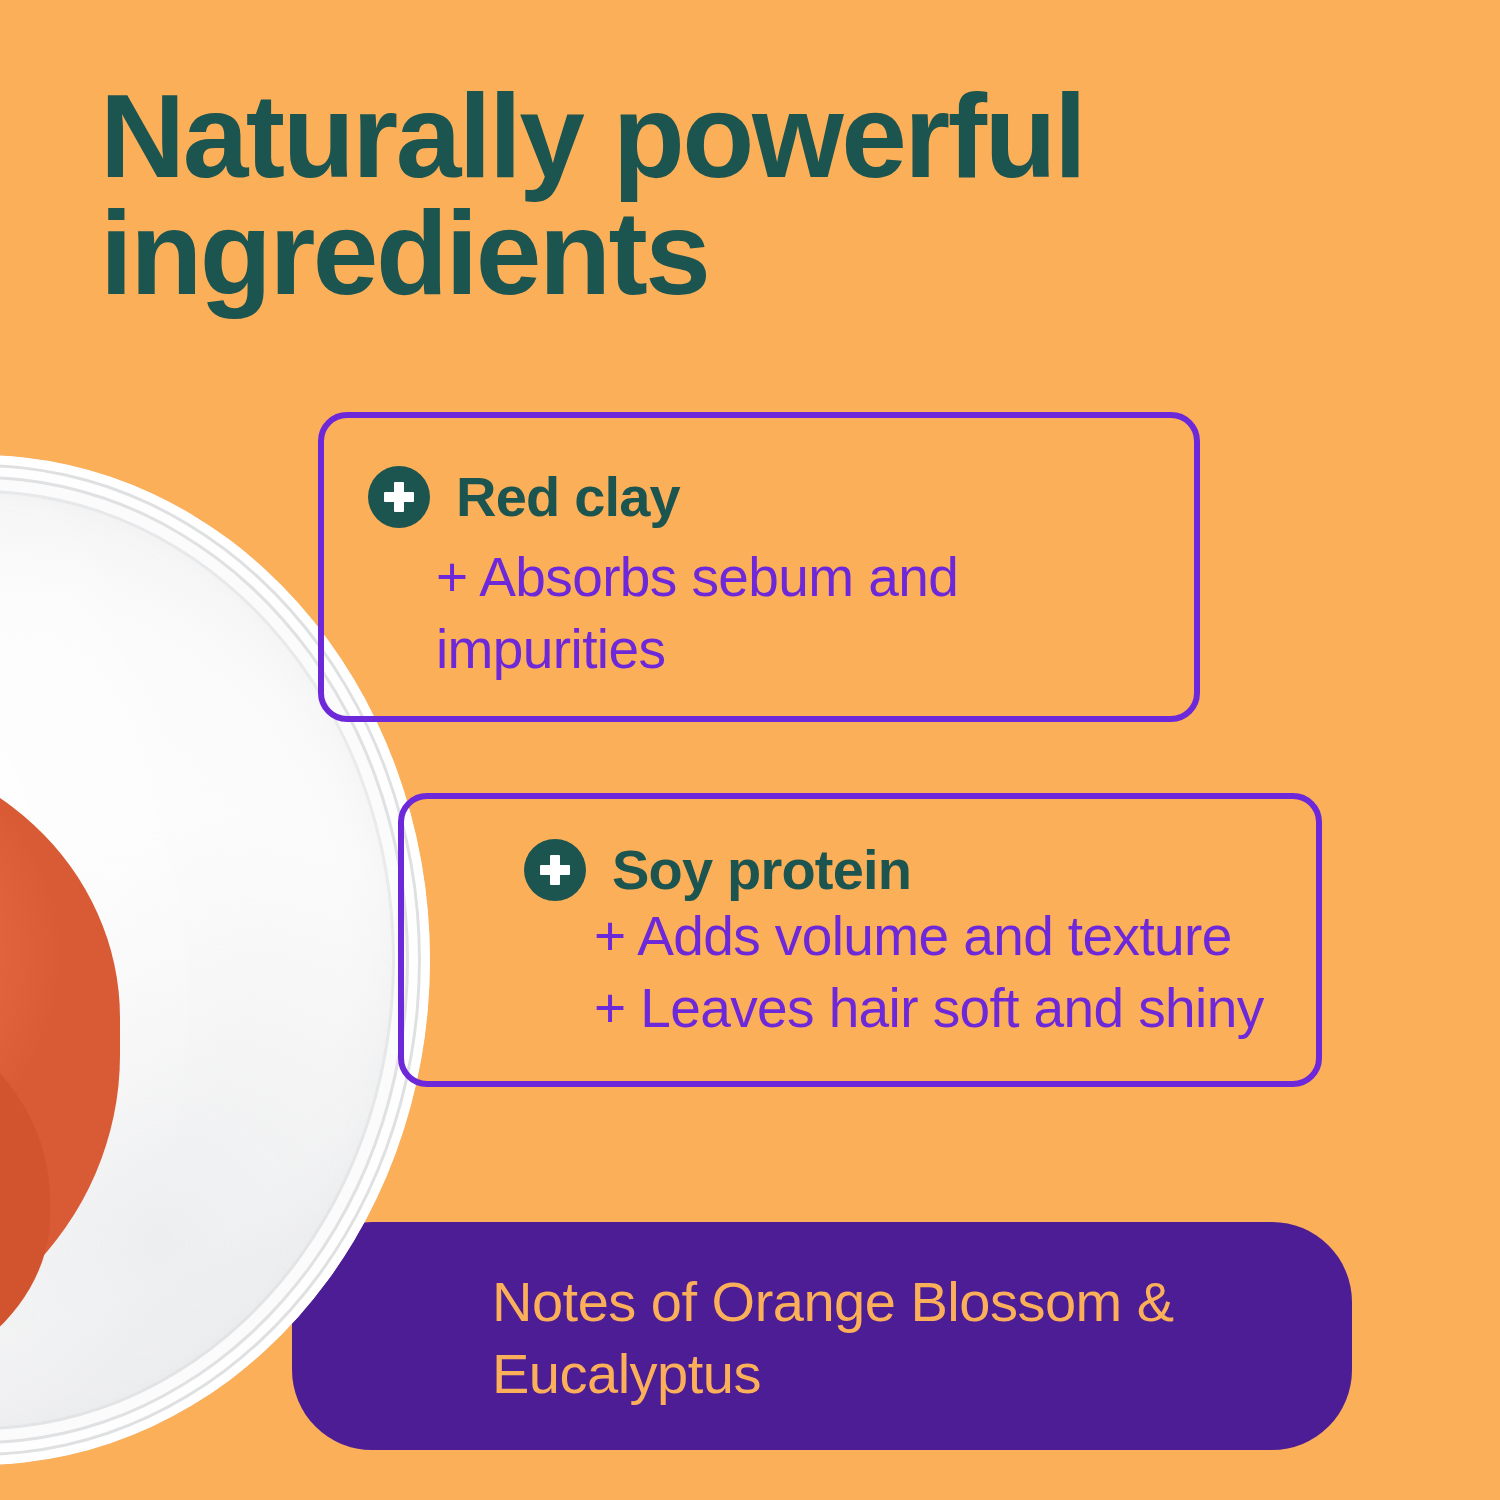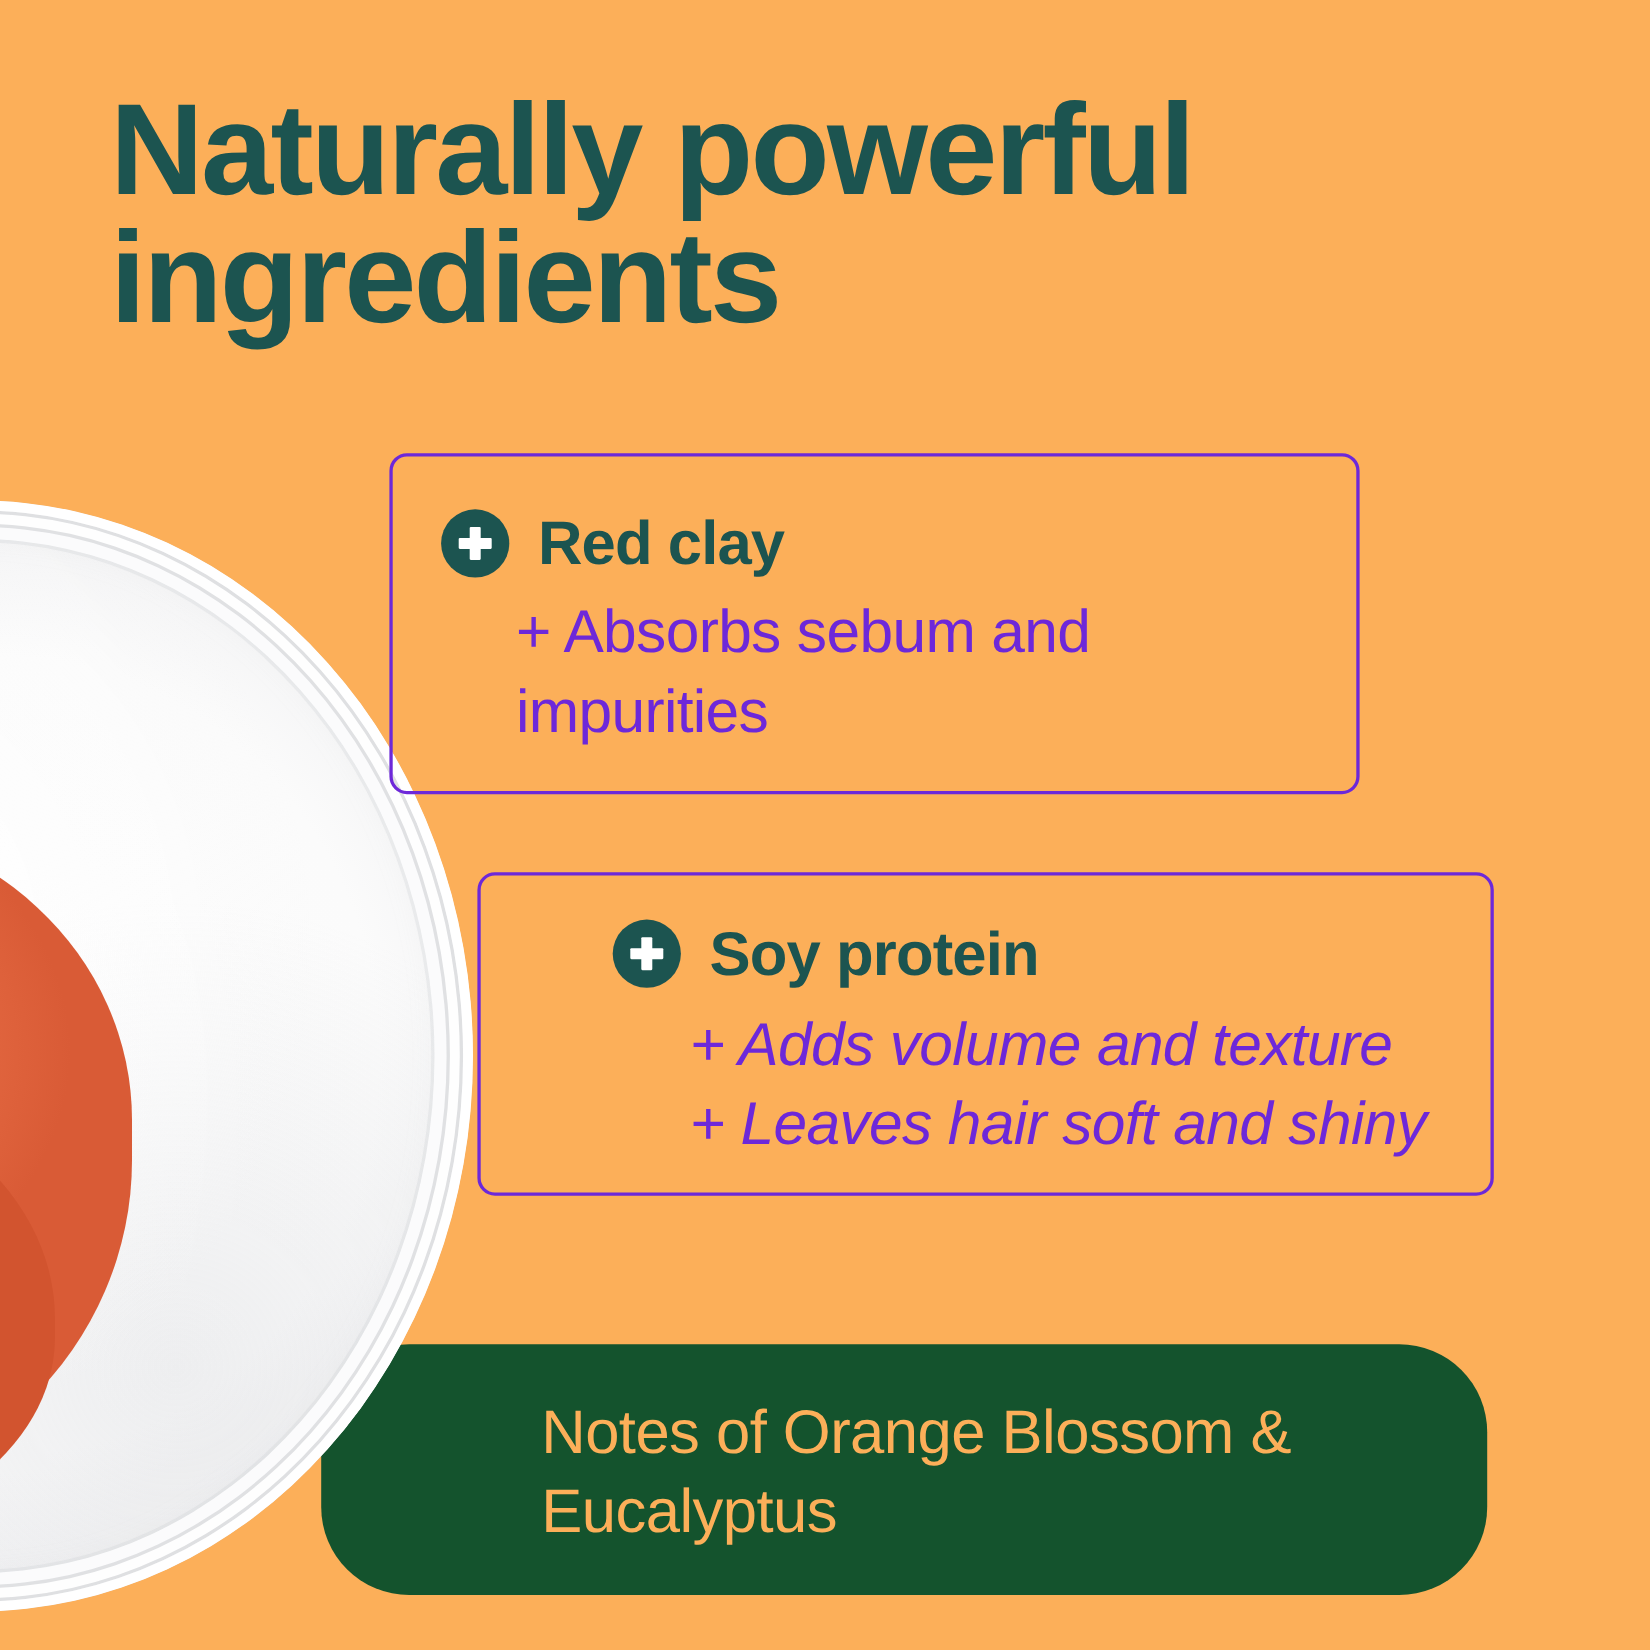--- a/index.html
+++ b/index.html
@@ -120,24 +120,23 @@
       radial-gradient(circle at 60% 24%, rgba(198,80,42,0.38) 0 3px, transparent 4px),
       radial-gradient(circle at 12% 58%, rgba(255,185,145,0.40) 0 4px, transparent 5px),
       radial-gradient(circle at 50% 86%, rgba(200,82,44,0.36) 0 5px, transparent 6px);
     mix-blend-mode:normal;
     border-radius:46%;
   }
 
   
   .card {
     position:absolute;
-    border:3px solid #6d28d9;
-    border-radius:16px;
+    border:6px solid #6d28d9;
+    border-radius:29px;
     z-index:5;
-    margin-left:36px;
   }
   #card-red  { left:318px;  top:412px; width:882px;  height:310px; }
   #card-soy  { left:398px;  top:793px; width:924px; height:294px; }
 
   .card-head {
     position:absolute;
     display:flex;
     align-items:center;
     gap:26px;
   }
@@ -173,28 +172,28 @@
     font-weight:normal;
     line-height:1.30;
     letter-spacing:-0.6px;
     white-space:pre-line;
   }
 
   #card-red .card-head  { left:44px;  top:48px; }
   #card-red .ing-lines  { left:112px; top:124px; width:740px; }
 
   #card-soy .card-head  { left:120px; top:40px; }
-  #card-soy .ing-lines  { left:190px; top:118px; width:830px;font-style:italic; }
+  #card-soy .ing-lines  { left:190px; top:102px; width:830px; }
 
   
   #scent-banner {
     position:absolute;
     left:292px; top:1222px;
     width:1060px; height:228px;
-    background:#14532d;
+    background:#4c1d95;
     border-radius:80px 80px 80px 80px;
     z-index:2;
   }
   .scent-text {
     position:absolute;
     left:200px; top:44px;
     width:810px;
     color:#fcaf59;
     font-size:56px;
     line-height:1.28;

